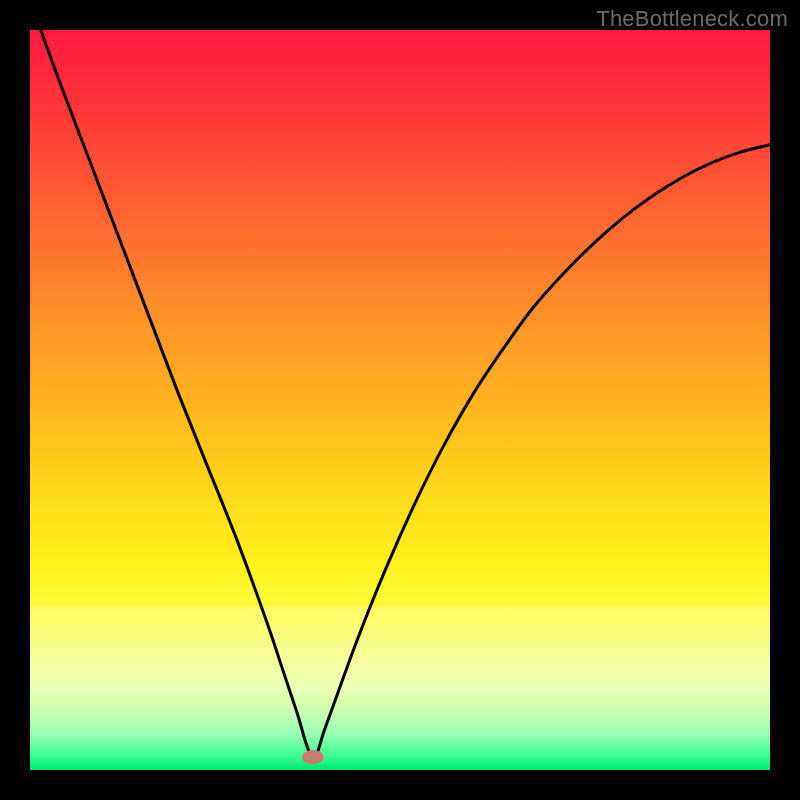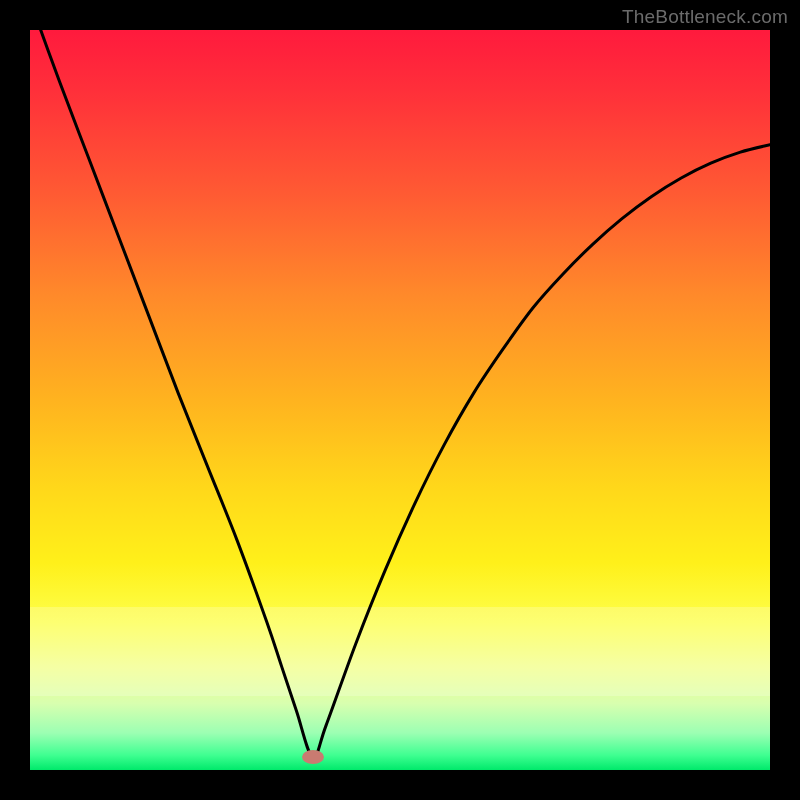--- a/index.html
+++ b/index.html
@@ -54,21 +54,21 @@
     background: #c97b71;
     transform: translate(-50%, -50%);
     left: 38.2%;
     top: 98.3%;
   }
   .attribution {
     position: absolute;
     top: 6px;
     right: 12px;
     font-family: Arial, Helvetica, sans-serif;
-    font-size: 19px;
+    font-size: 22px;
     font-weight: 400;
     color: #6b6b6b;
     letter-spacing: 0.2px;
   }
 </style>
 </head>
 <body>
 
 <div class="frame">
   <div class="attribution">TheBottleneck.com</div>

